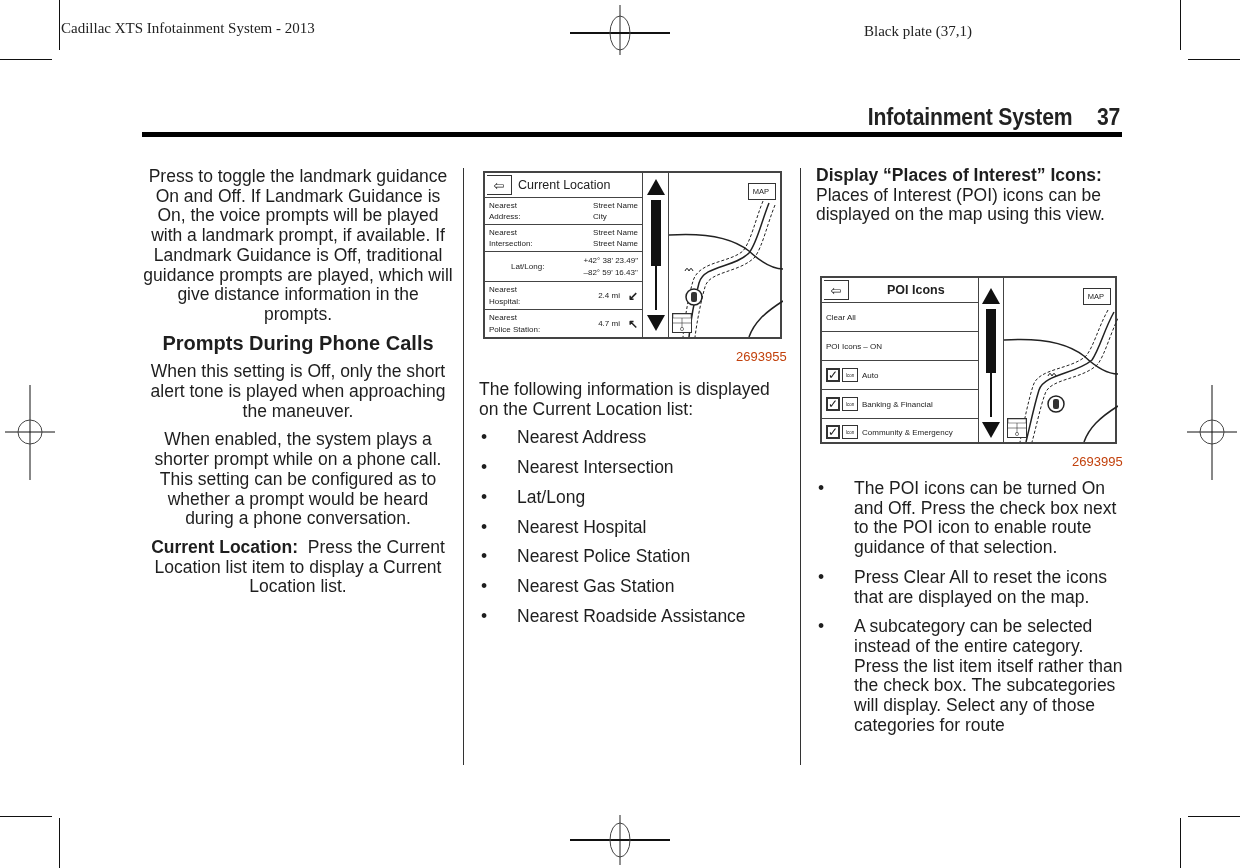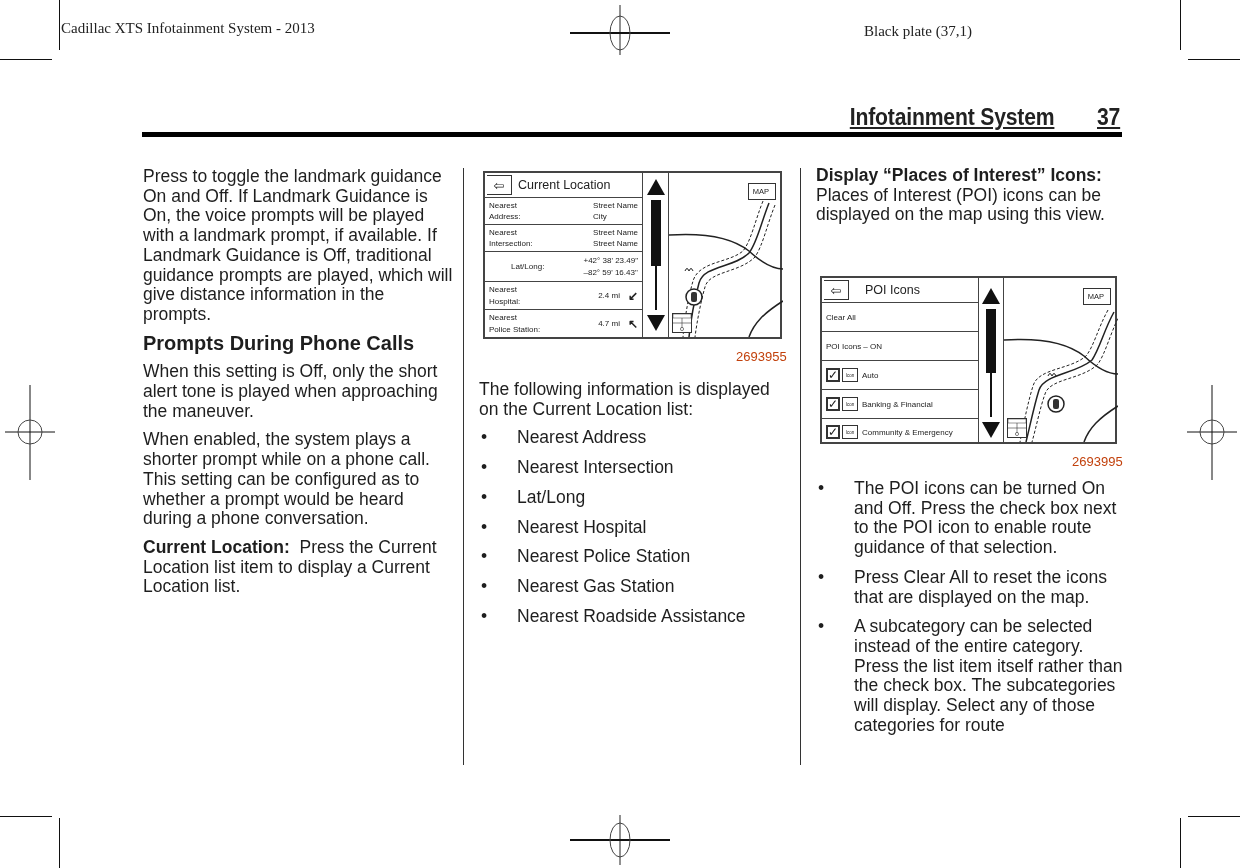--- a/index.html
+++ b/index.html
@@ -60,30 +60,30 @@
 </svg>
 <svg class="abs" style="left:1187px;top:385px" width="50" height="95">
   <line x1="25" y1="0" x2="25" y2="95" stroke="#111" stroke-width="1"></line>
   <line x1="0" y1="47" x2="50" y2="47" stroke="#111" stroke-width="1"></line>
   <circle cx="25" cy="47" r="12" fill="none" stroke="#444" stroke-width="1"></circle>
 </svg>
 
 <div class="abs hdr-serif" style="left:61px;top:20px;">Cadillac XTS Infotainment System - 2013</div>
 <div class="abs hdr-serif" style="left:864px;top:23px;">Black plate (37,1)</div>
 
-<div class="abs" style="right:118px;top:104px;display:flex;gap:42px;align-items:baseline;text-decoration:underline;">
+<div class="abs" style="right:118px;top:104px;display:flex;gap:24px;align-items:baseline;">
   <span class="section-title">Infotainment System</span>
   <span class="section-title" style="transform-origin:left top;">37</span>
 </div>
 <div class="rule"></div>
 
 <div class="vline" style="left:463px;"></div>
 <div class="vline" style="left:800px;"></div>
 
-<div class="col" style="left:143px;top:167px;width:310px;">
+<div class="col" style="left:143px;top:167px;width:310px;text-align:center;">
   <p>Press to toggle the landmark guidance On and Off. If Landmark Guidance is On, the voice prompts will be played with a landmark prompt, if available. If Landmark Guidance is Off, traditional guidance prompts are played, which will give distance information in the prompts.</p>
   <h4>Prompts During Phone Calls</h4>
   <p>When this setting is Off, only the short alert tone is played when approaching the maneuver.</p>
   <p>When enabled, the system plays a shorter prompt while on a phone call. This setting can be configured as to whether a prompt would be heard during a phone conversation.</p>
   <p><b>Current Location:</b>&nbsp; <span>Press the Current Location list item to display a Current Location list.</span></p>
 </div>
 
 <div class="screen" style="left:483px;top:171px;width:299px;height:168px;">
   <div class="list" style="width:158px;height:164px;">
     <div class="scr-title">
@@ -204,21 +204,21 @@
 </div>
 
 <div class="col" style="left:816px;top:166px;width:310px;">
   <p><b>Display “Places of Interest” Icons:</b>&nbsp; <span>Places of Interest (POI) icons can be displayed on the map using this view.</span></p>
 </div>
 
 <div class="screen" style="left:820px;top:276px;width:297px;height:168px;">
   <div class="list" style="width:157px;height:164px;">
     <div class="scr-title" style="border-bottom:1.5px solid #444;">
       <span class="back">⇦</span>
-      <span style="margin-left:10px;">POI Icons</span>
+      <span style="margin-left:32px;font-weight:bold;">POI Icons</span>
     </div>
     <div class="poi-row" style="height:29px;">
         <span>Clear All</span>
       </div>
     <div class="poi-row" style="height:29px;">
         <span>POI Icons – ON</span>
       </div>
     <div class="poi-row" style="height:29px;">
       <span class="chk">✓</span>
       <span class="iconbox">Icon</span>

